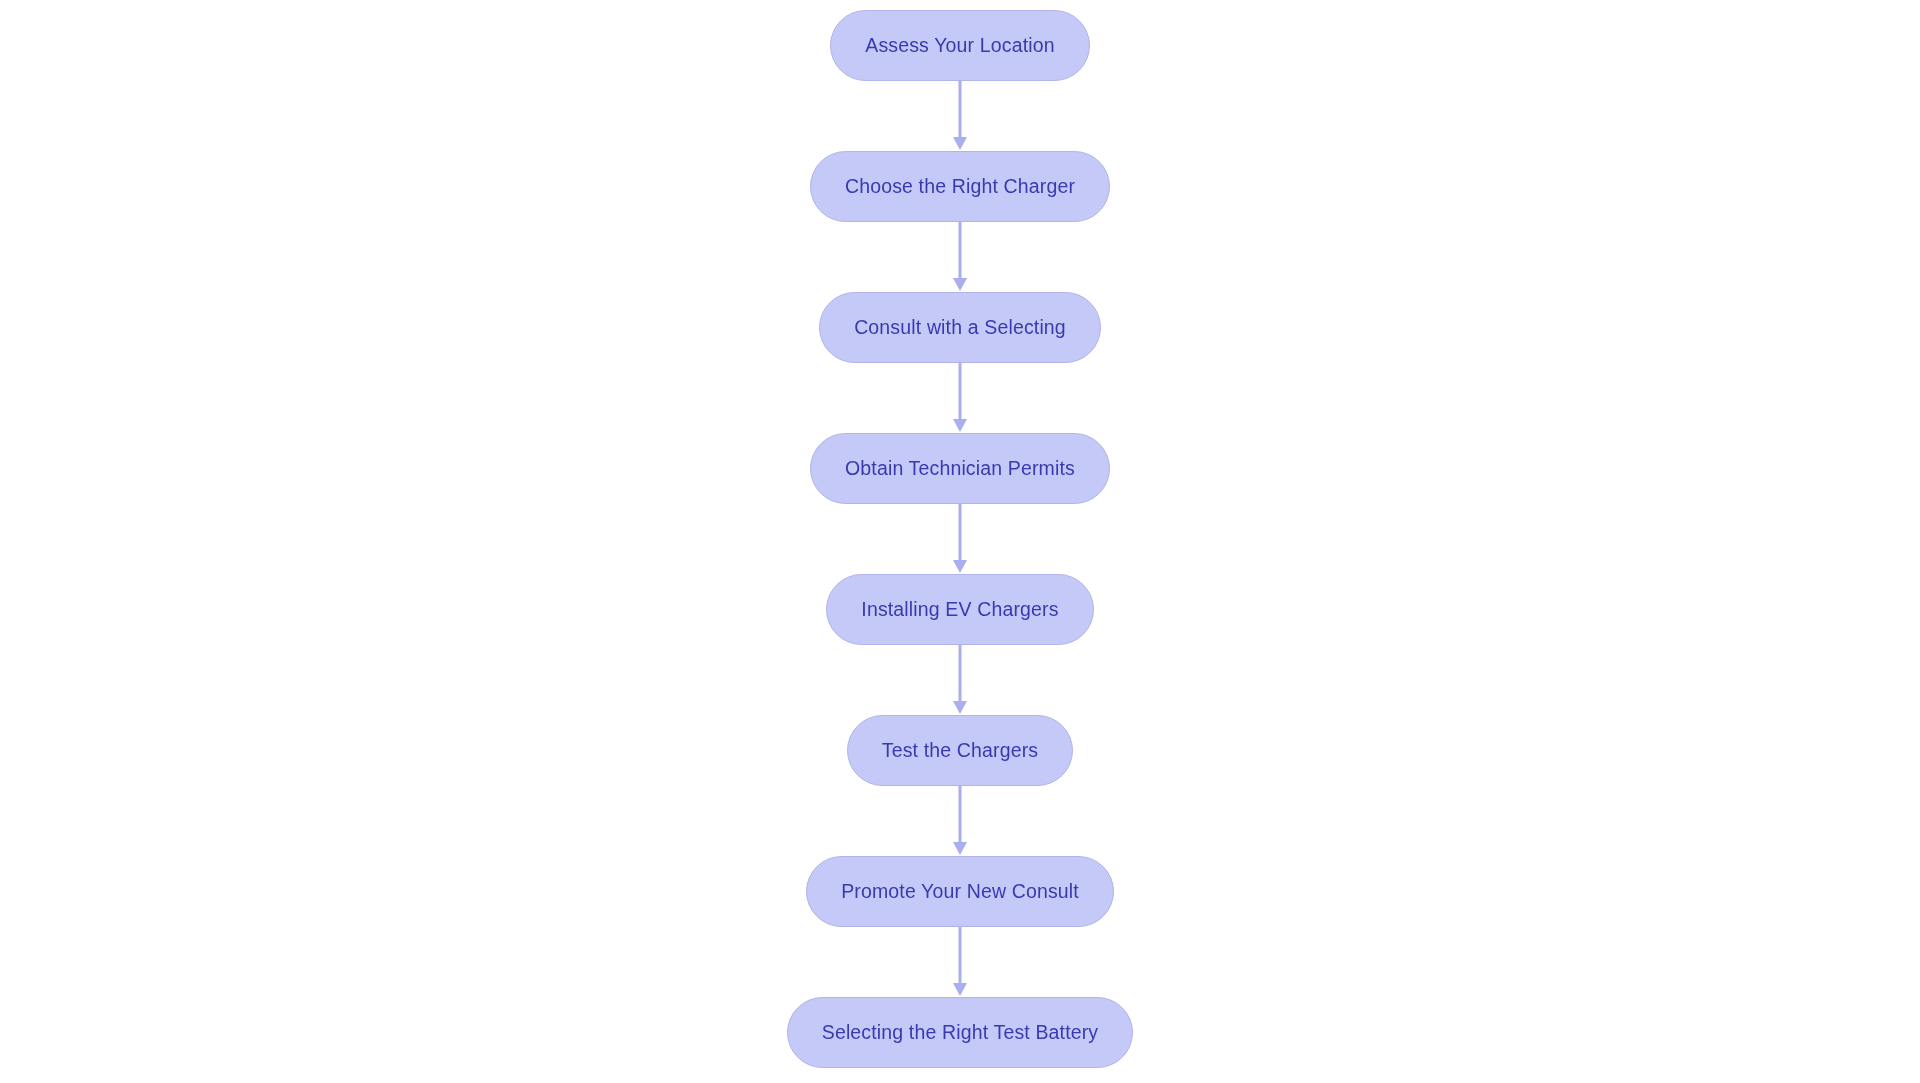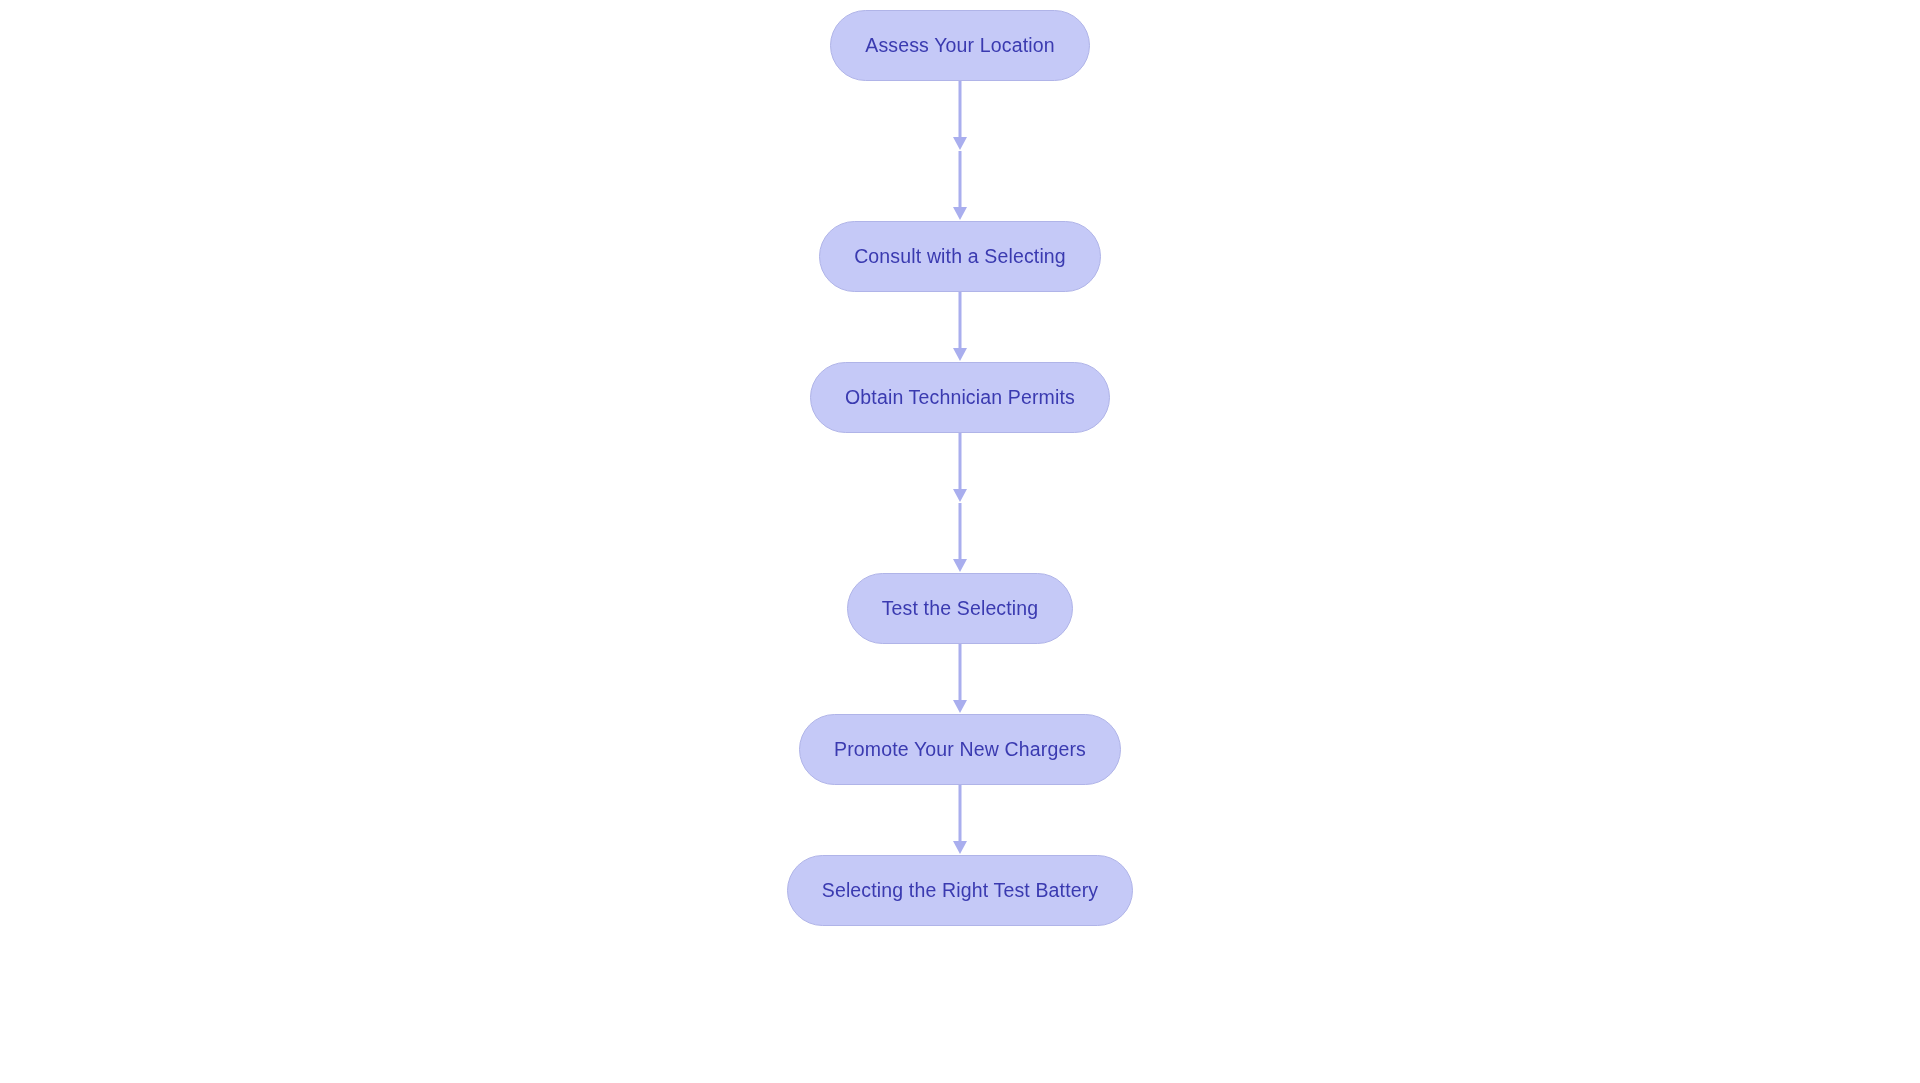--- a/index.html
+++ b/index.html
@@ -94,20 +94,23 @@
 
     <div class="flow-node">
       <span class="flow-node-label">Assess Your Location</span>
     </div>
 
     <div class="flow-connector">
       <div class="conn-line"></div>
       <div class="conn-head"></div>
     </div>
 
+    <div class="flow-node">
+      <span class="flow-node-label">Choose the Right Charger</span>
+    </div>
 
     <div class="flow-connector">
       <div class="conn-line"></div>
       <div class="conn-head"></div>
     </div>
 
     <div class="flow-node">
       <span class="flow-node-label">Consult with a Selecting</span>
     </div>
 
@@ -118,37 +121,40 @@
 
     <div class="flow-node">
       <span class="flow-node-label">Obtain Technician Permits</span>
     </div>
 
     <div class="flow-connector">
       <div class="conn-line"></div>
       <div class="conn-head"></div>
     </div>
 
-
-    <div class="flow-connector">
-      <div class="conn-line"></div>
-      <div class="conn-head"></div>
-    </div>
-
     <div class="flow-node">
-      <span class="flow-node-label">Test the Selecting</span>
+      <span class="flow-node-label">Installing EV Chargers</span>
     </div>
 
     <div class="flow-connector">
       <div class="conn-line"></div>
       <div class="conn-head"></div>
     </div>
 
     <div class="flow-node">
-      <span class="flow-node-label">Promote Your New Chargers</span>
+      <span class="flow-node-label">Test the Chargers</span>
+    </div>
+
+    <div class="flow-connector">
+      <div class="conn-line"></div>
+      <div class="conn-head"></div>
+    </div>
+
+    <div class="flow-node">
+      <span class="flow-node-label">Promote Your New Consult</span>
     </div>
 
     <div class="flow-connector">
       <div class="conn-line"></div>
       <div class="conn-head"></div>
     </div>
 
     <div class="flow-node">
       <span class="flow-node-label">Selecting the Right Test Battery</span>
     </div>

